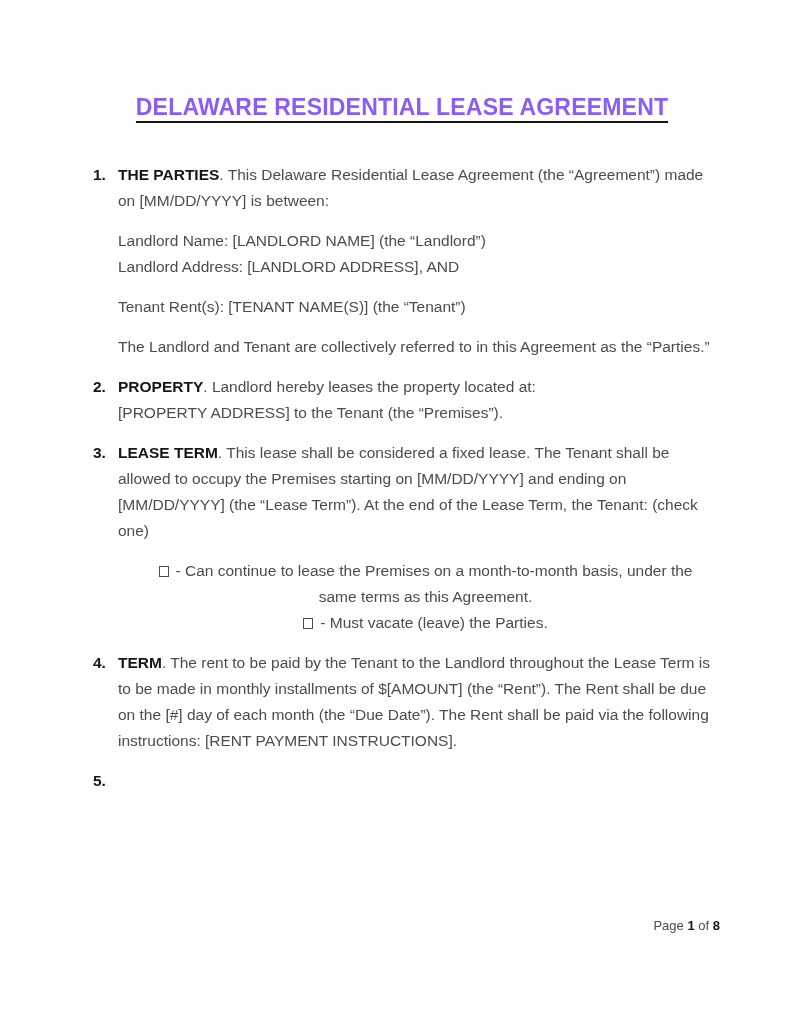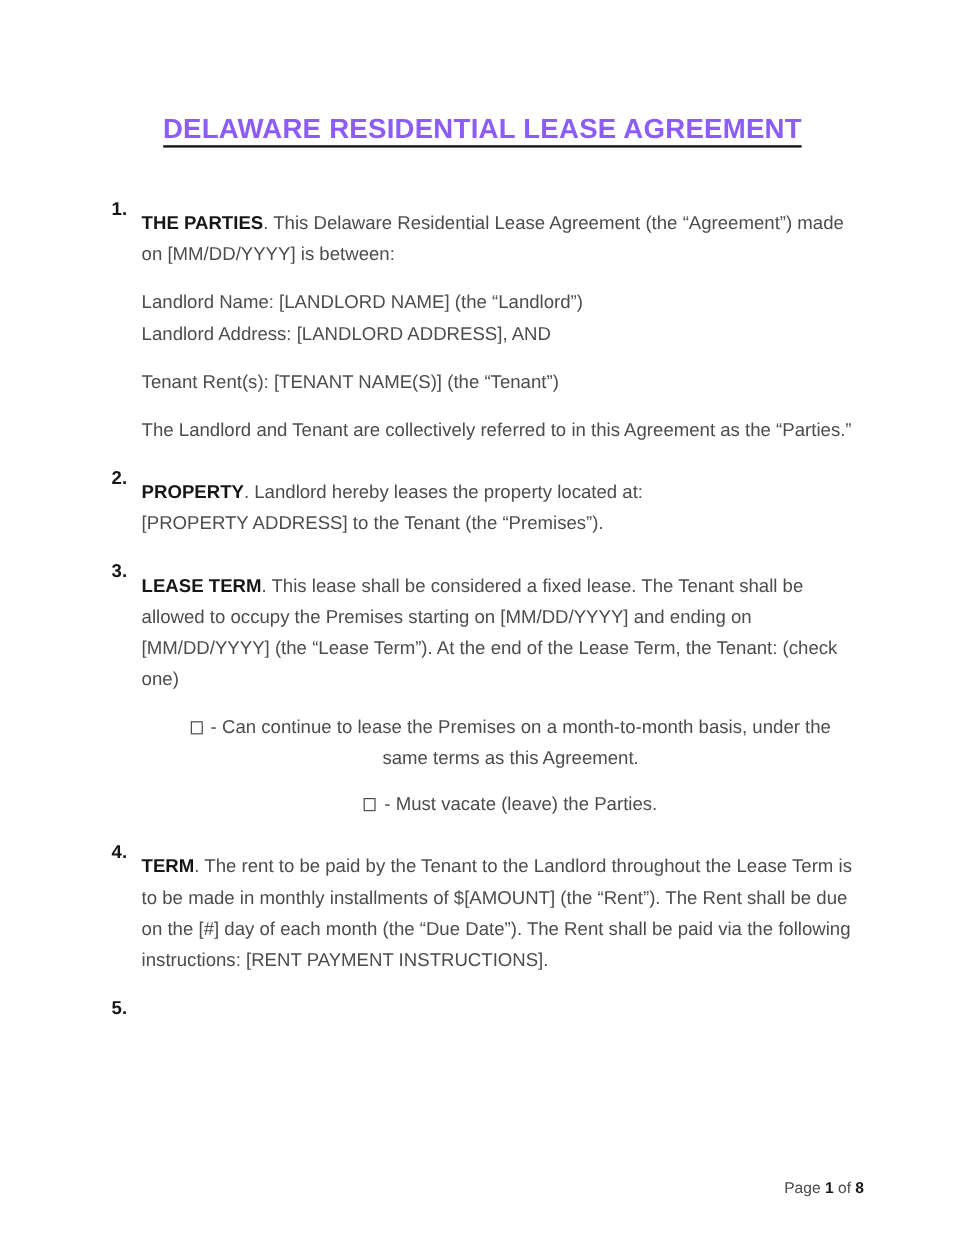--- a/index.html
+++ b/index.html
@@ -37,21 +37,21 @@
     margin-bottom: 14px;
   }
   .num {
     width: 25px;
     flex-shrink: 0;
     font-weight: 700;
     color: #161616;
   }
   .itext { flex: 1; }
   .para {
-    margin: 12px 0 14px 0;
+    margin: 0 0 14px 0;
     white-space: pre-line;
   }
   .itext .para:last-child, .opts .para:last-child { margin-bottom: 0; }
   .head {
     font-weight: 700;
     color: #161616;
   }
   .opts { margin-top: 14px; }
   .opt { margin-bottom: 0; }
   .opt.indent { padding-left: 22px; text-align: center; }
@@ -59,21 +59,21 @@
     display: inline-block;
     width: 10px;
     height: 11px;
     border: 1.6px solid #4c4c4c;
     margin-right: 7px;
     vertical-align: -1px;
     box-sizing: border-box;
   }
   .footer {
     position: absolute;
-    top: 982px;
+    top: 918px;
     right: 80px;
     font-size: 13px;
     line-height: 16px;
     color: #4c4c4c;
   }
   .footer b { color: #161616; }
 </style>
 </head>
 <body>
 

